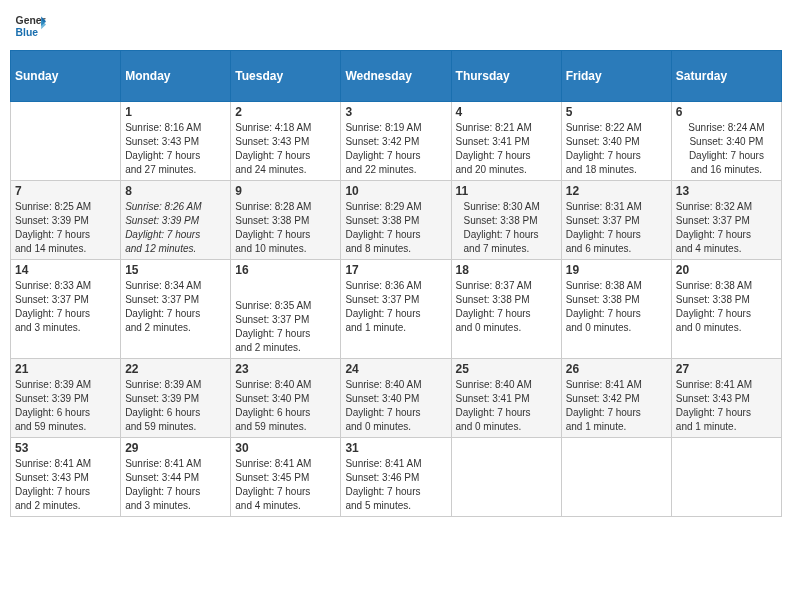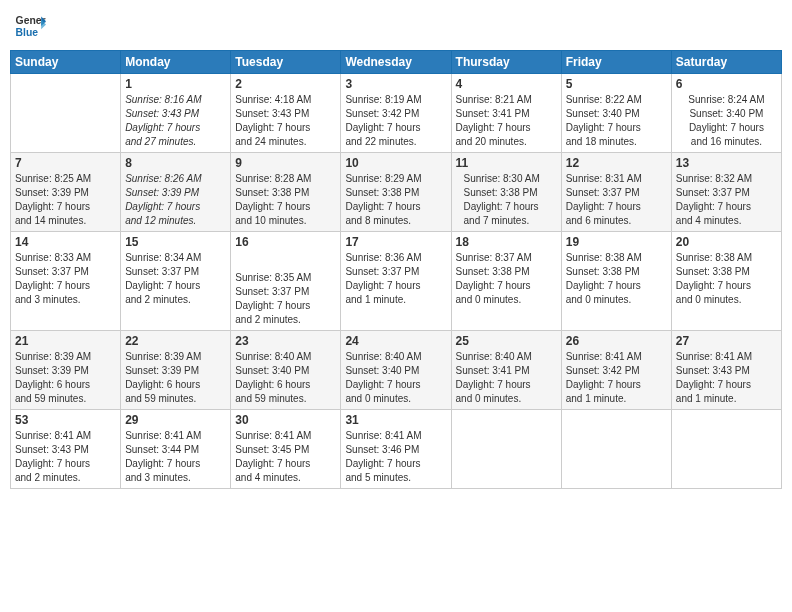--- a/index.html
+++ b/index.html
@@ -41,21 +41,21 @@
     .calendar {
       width: 100%;
       border-collapse: collapse;
       border: 1px solid #ccc;
     }
     .calendar th {
       background: #2b7bba;
       color: #fff;
       font-size: 12px;
       font-weight: bold;
-      padding: 4px 4px;
+      padding: 18px 4px;
       text-align: left;
       border: 1px solid #1a6faf;
     }
     .calendar td {
       vertical-align: top;
       border: 1px solid #ccc;
       padding: 3px 4px;
       width: 110px;
       min-height: 80px;
       font-size: 10px;
@@ -114,21 +114,21 @@
         <th>Thursday</th>
         <th>Friday</th>
         <th>Saturday</th>
       </tr>
   </thead>
   <tbody id="calendar-body">
   <tr>
         <td class="empty-cell"></td>
         <td>
           <span class="day-number">1</span>
-          <div class="day-info" style="white-space: pre-line; font-style: italic;">Sunrise: 8:16 AM
+          <div class="day-info" style="white-space: pre-line;">Sunrise: 8:16 AM
 Sunset: 3:43 PM
 Daylight: 7 hours
 and 27 minutes.</div>
         </td>
         <td>
           <span class="day-number">2</span>
           <div class="day-info" style="white-space: pre-line;">Sunrise: 4:18 AM
 Sunset: 3:43 PM
 Daylight: 7 hours
 and 24 minutes.</div>

